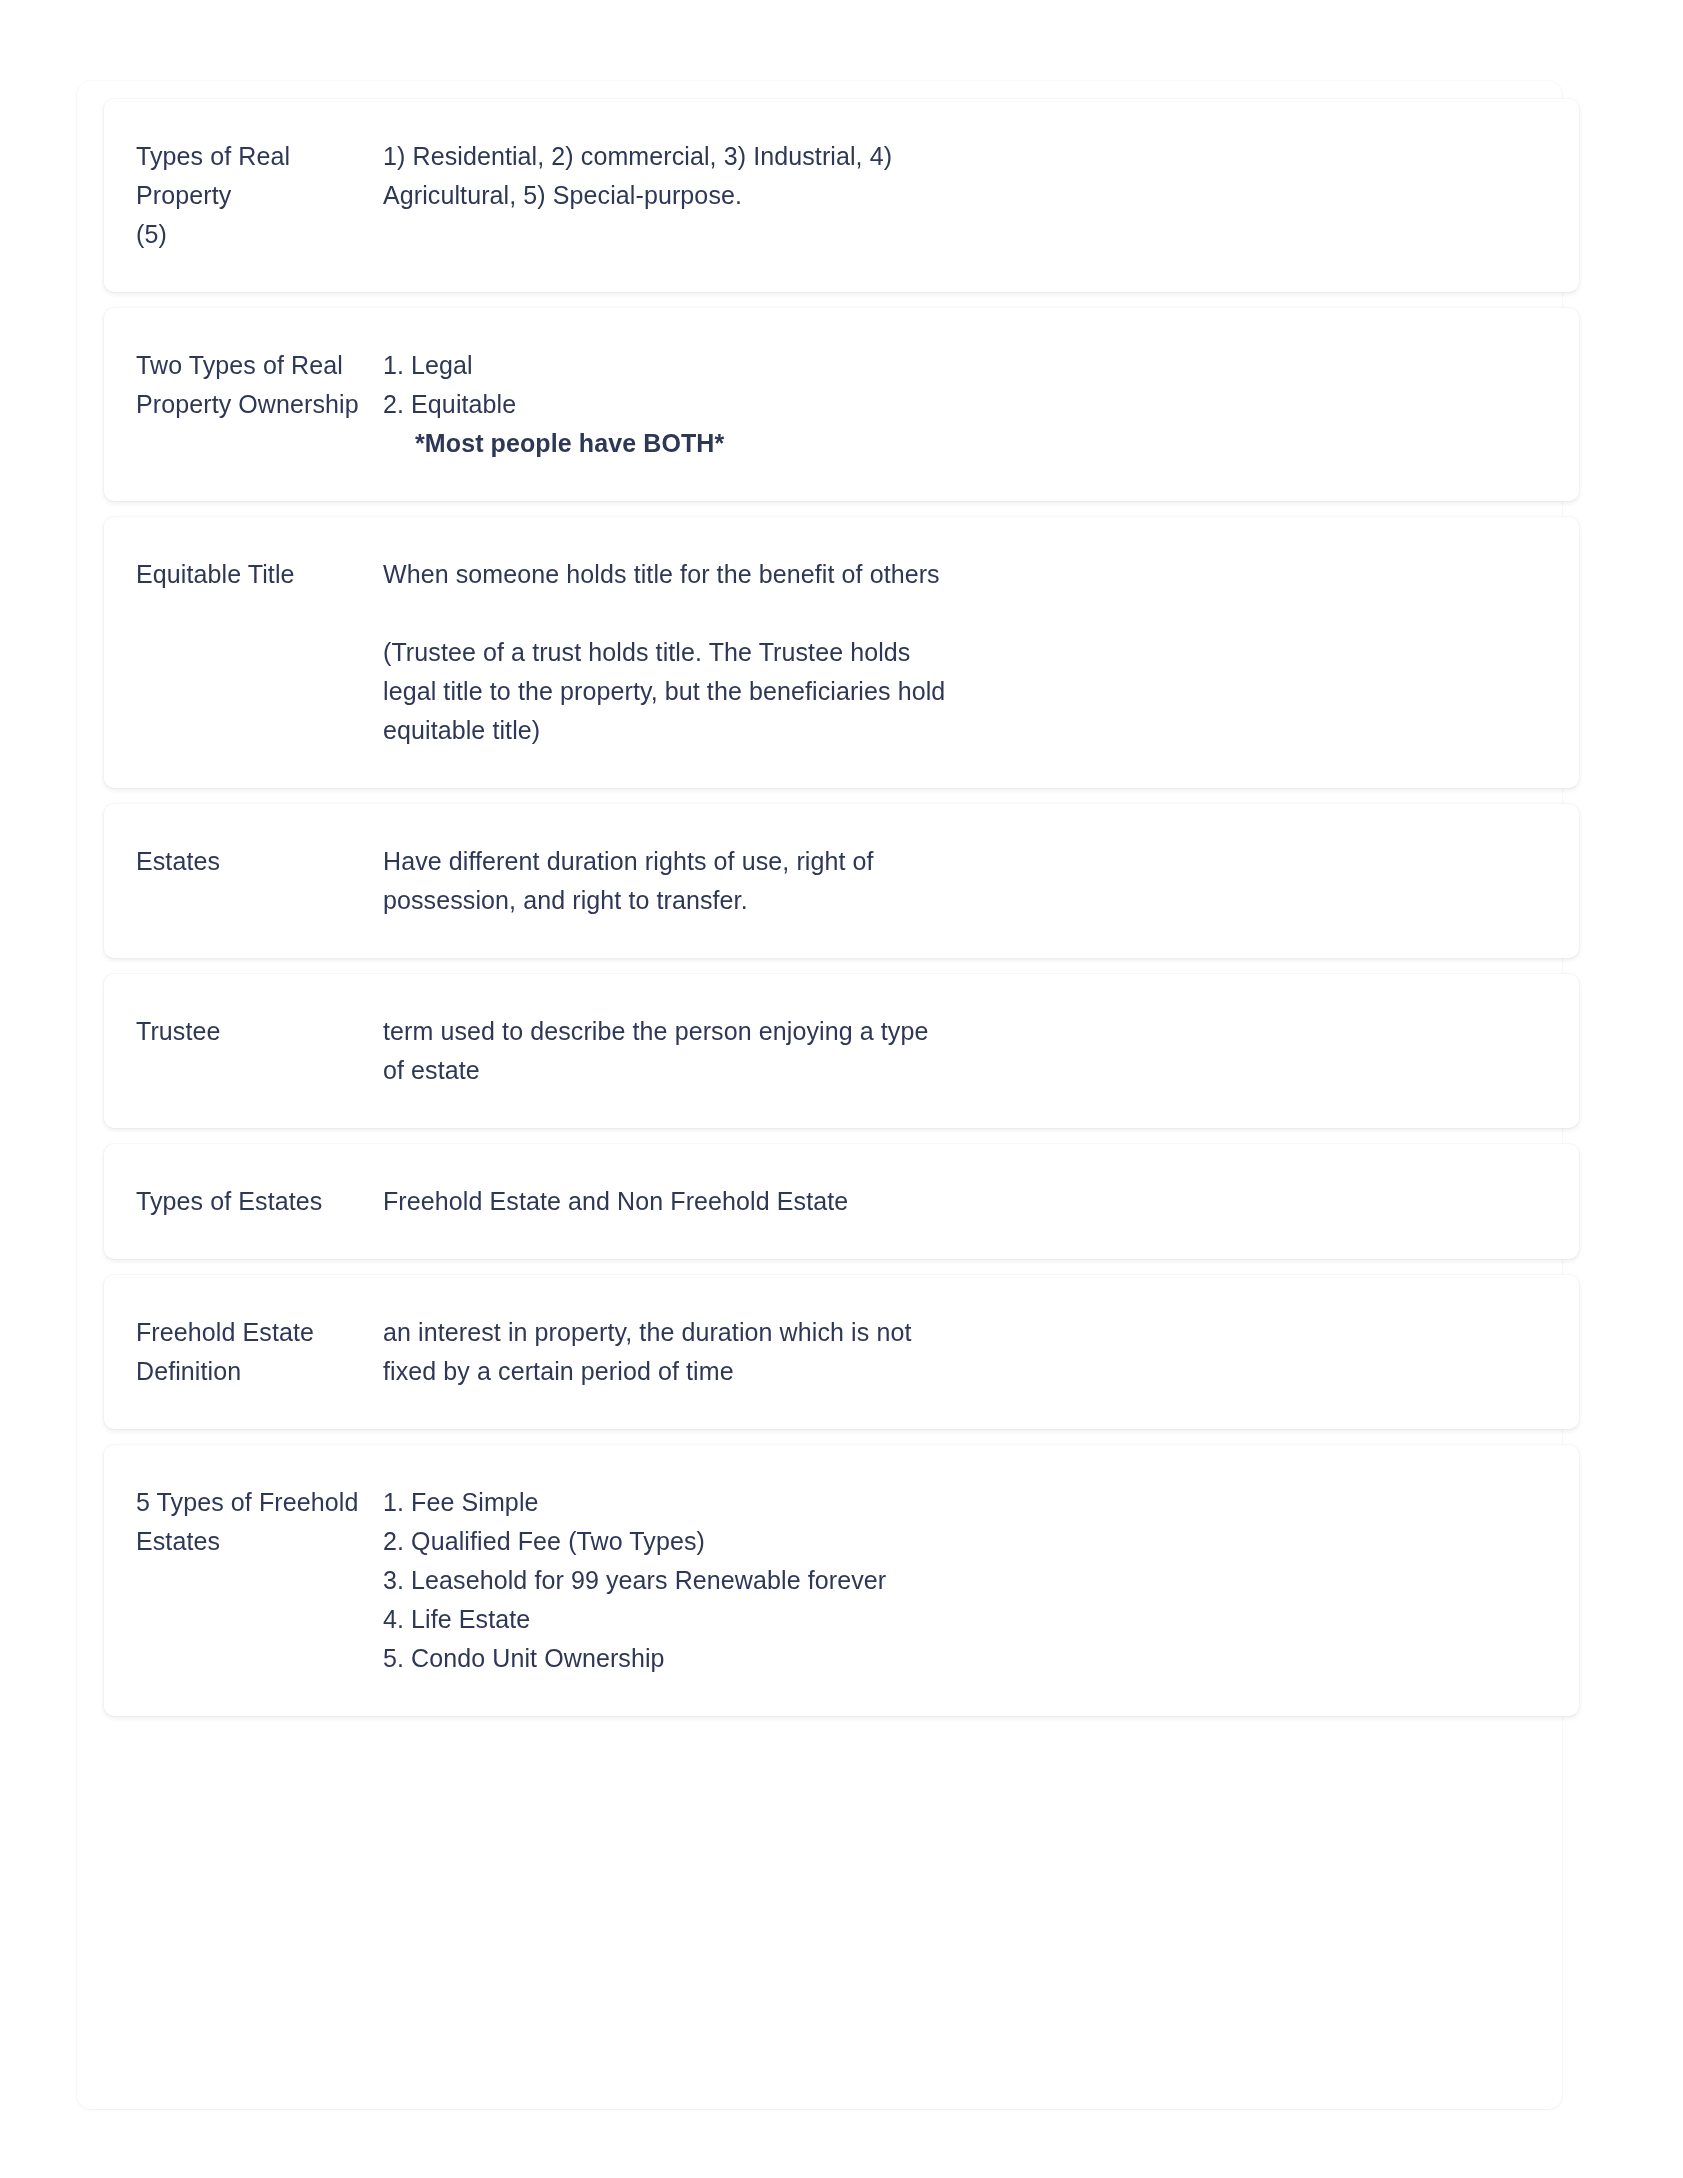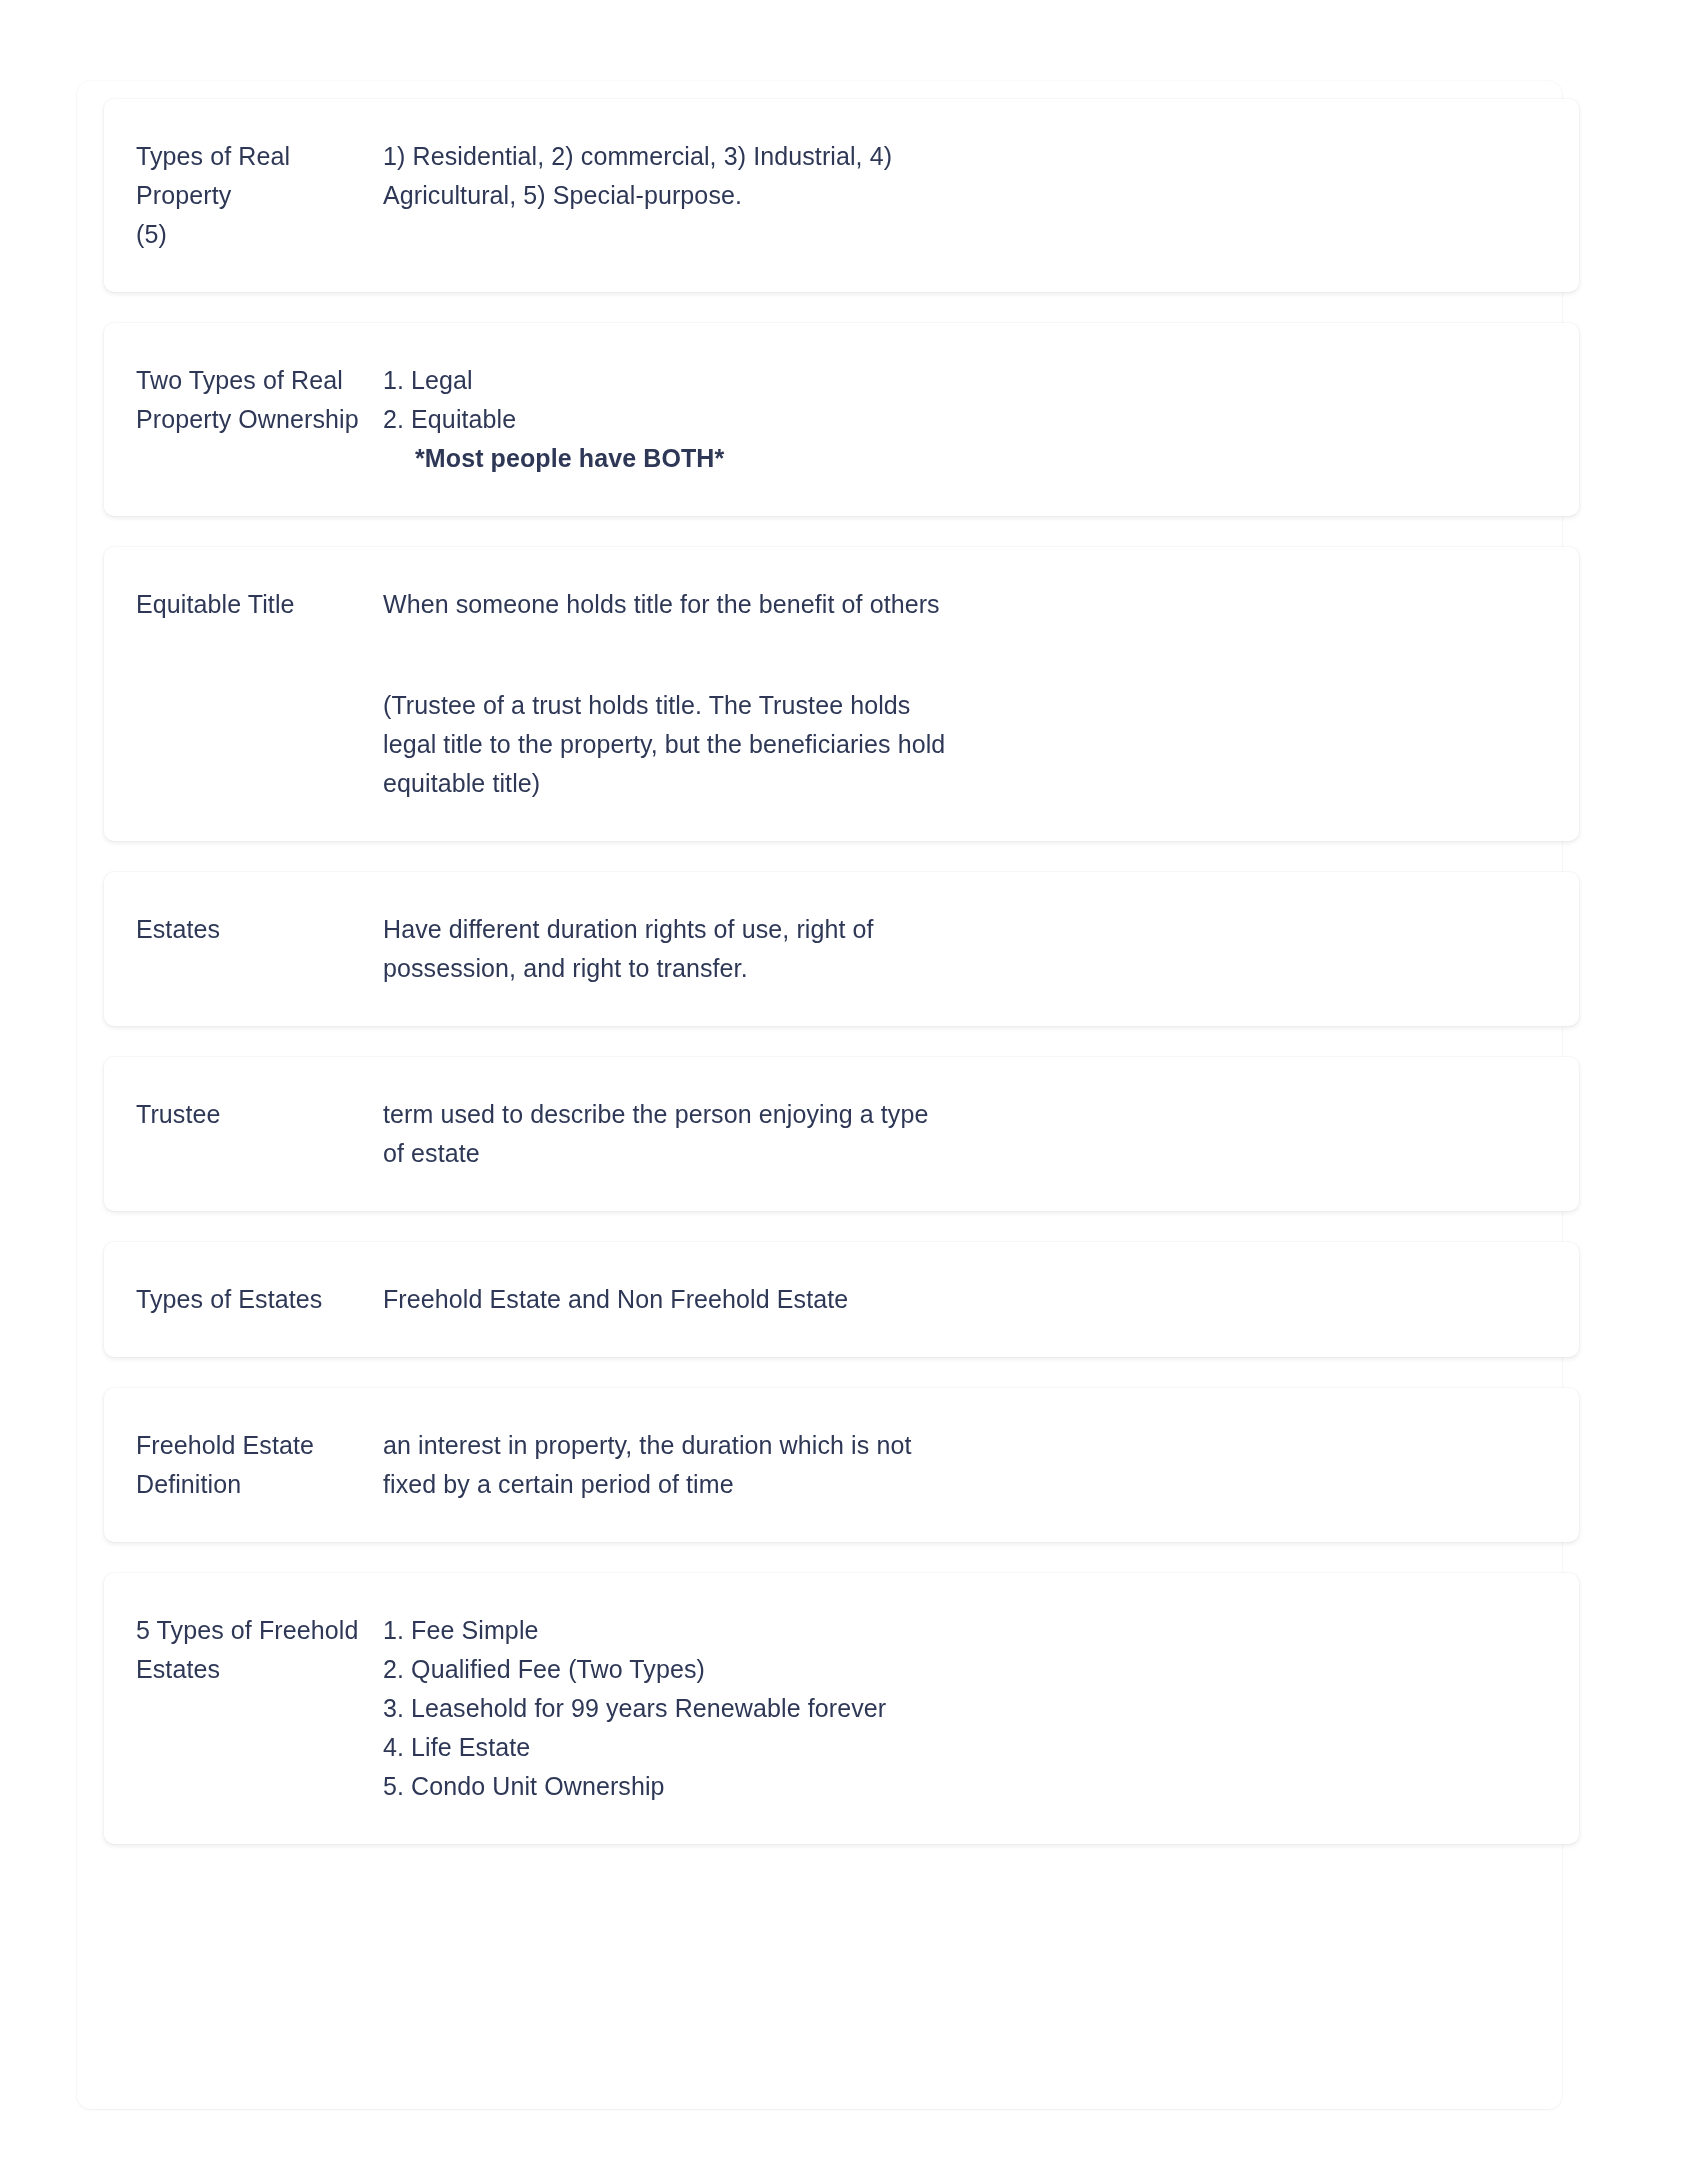--- a/index.html
+++ b/index.html
@@ -35,21 +35,21 @@
                 0 0 0 1px rgba(23,33,63,0.018);
   }
 
   .card-list {
     position: absolute;
     left: 104px;
     top: 99px;
     width: 1475px;
     display: flex;
     flex-direction: column;
-    gap: 31px;
+    gap: 16px;
   }
 
   .flashcard {
     background: #ffffff;
     border-radius: 10px;
     box-shadow: 0 2px 5px rgba(23,33,63,0.085),
                 0 0 0 1px rgba(23,33,63,0.022);
     display: flex;
     align-items: flex-start;
     padding: 38px 44px 38px 0;
@@ -78,21 +78,21 @@
     white-space: pre-wrap;
     color: #2e3856;
     margin: 0;
   }
 
   .def-text.bold-line {
     font-weight: 700;
   }
 
   .def-block + .def-block {
-    margin-top: 62px;
+    margin-top: 39px;
   }
 </style>
 </head>
 <body>
 
 <div class="page">
   <div class="set-panel"></div>
   <div class="card-list" id="card-list">
       <div class="flashcard">
         <div class="term-col">

